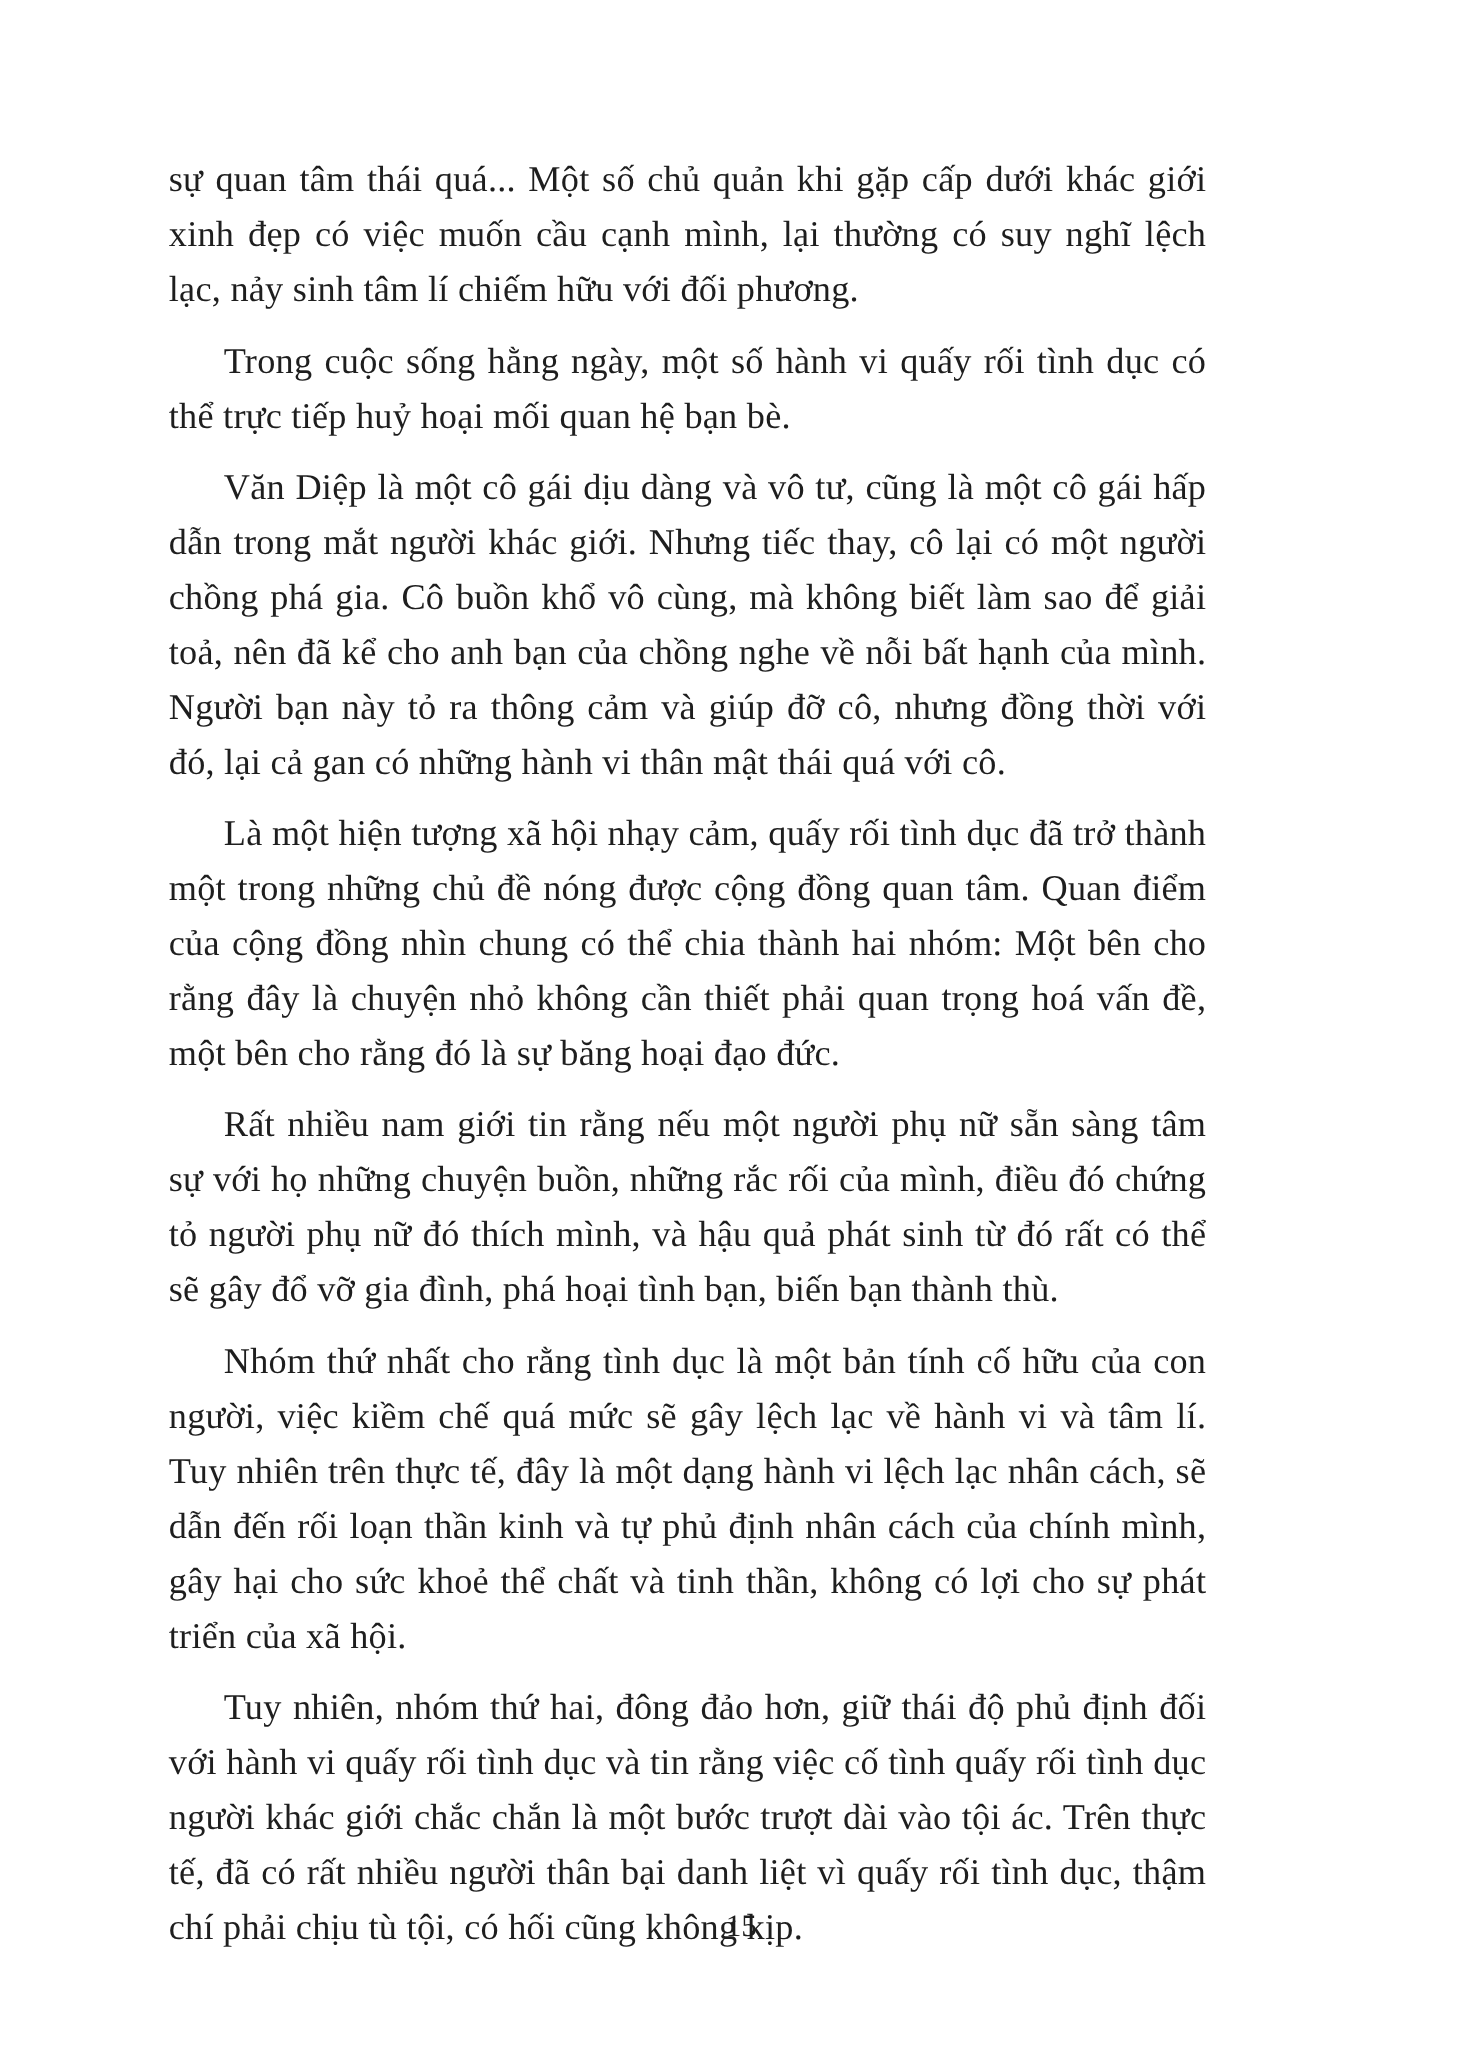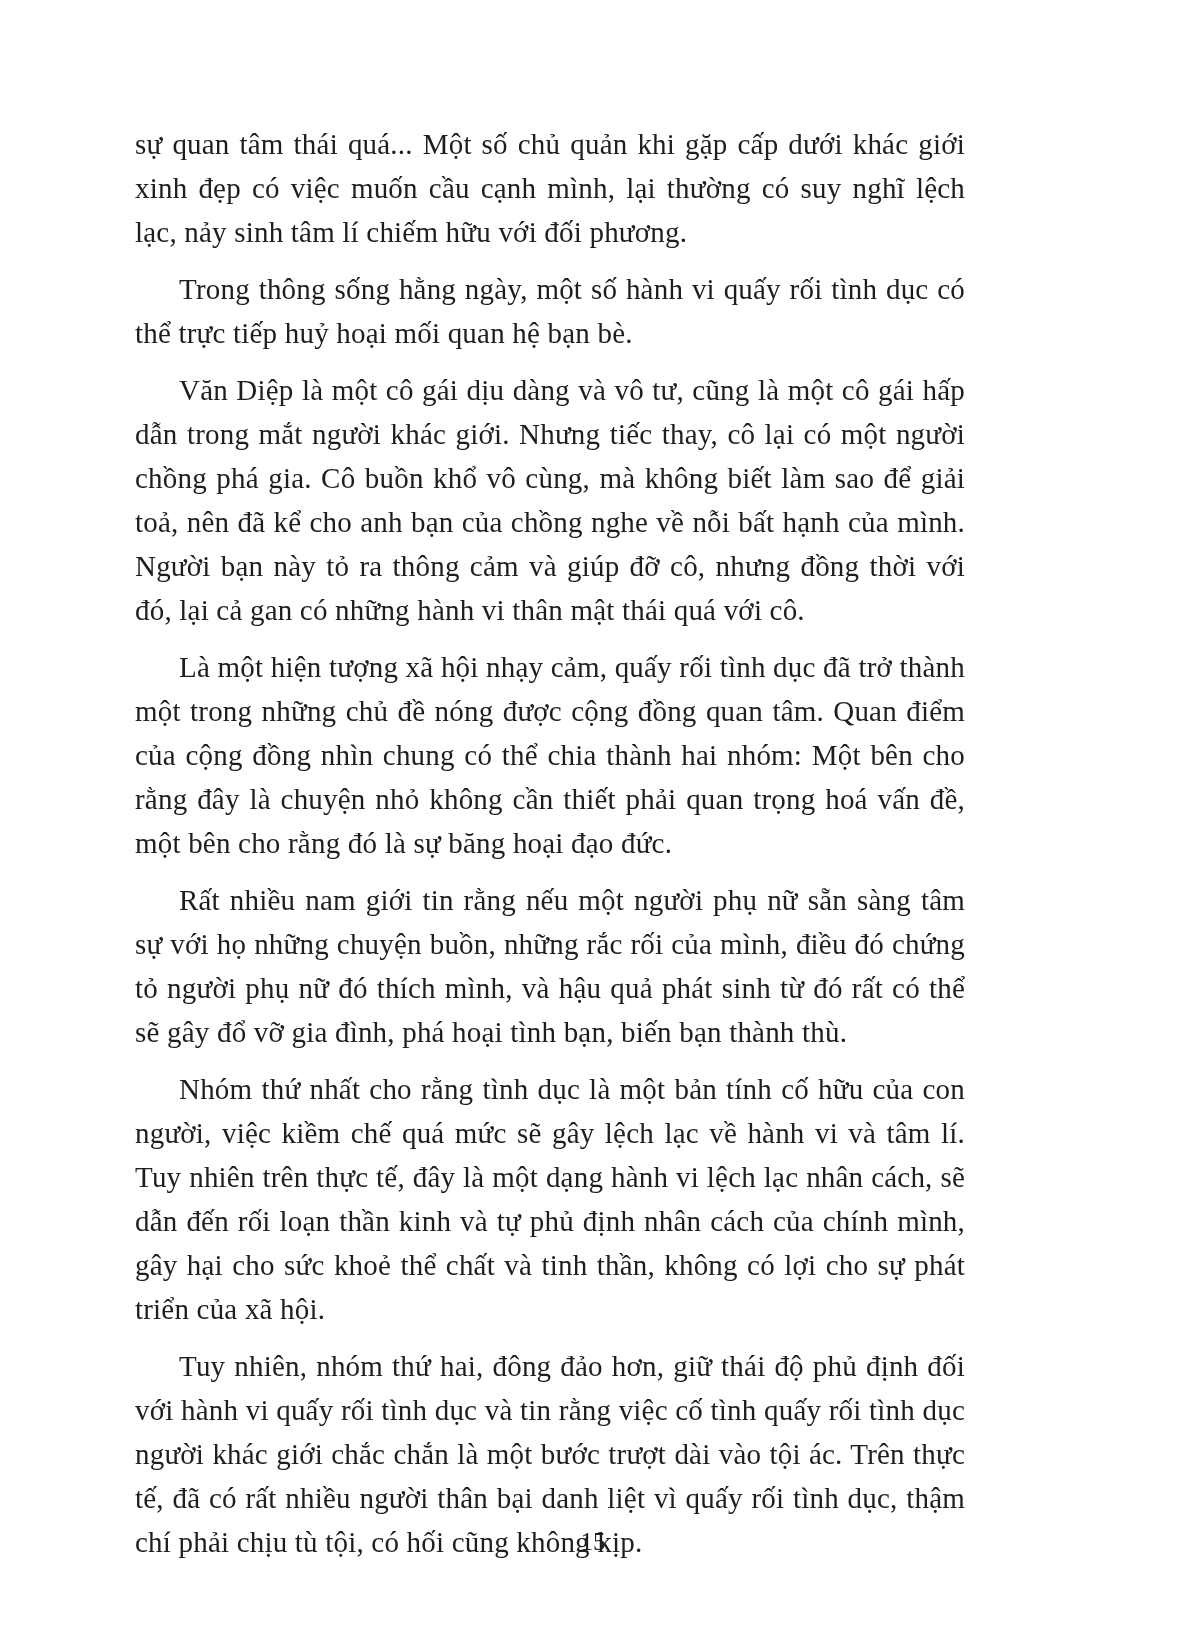--- a/index.html
+++ b/index.html
@@ -42,21 +42,21 @@
     font-size: 25px;
     color: #1e1e1e;
   }
 </style>
 </head>
 <body>
 
 <div class="page">
   <div class="text-block">
     <p class="para no-indent">sự quan tâm thái quá... Một số chủ quản khi gặp cấp dưới khác giới xinh đẹp có việc muốn cầu cạnh mình, lại thường có suy nghĩ lệch lạc, nảy sinh tâm lí chiếm hữu với đối phương.</p>
-    <p class="para">Trong thông sống hằng ngày, một số hành vi quấy rối tình dục có thể trực tiếp huỷ hoại mối quan hệ bạn bè.</p>
+    <p class="para">Trong cuộc sống hằng ngày, một số hành vi quấy rối tình dục có thể trực tiếp huỷ hoại mối quan hệ bạn bè.</p>
     <p class="para">Văn Diệp là một cô gái dịu dàng và vô tư, cũng là một cô gái hấp dẫn trong mắt người khác giới. Nhưng tiếc thay, cô lại có một người chồng phá gia. Cô buồn khổ vô cùng, mà không biết làm sao để giải toả, nên đã kể cho anh bạn của chồng nghe về nỗi bất hạnh của mình. Người bạn này tỏ ra thông cảm và giúp đỡ cô, nhưng đồng thời với đó, lại cả gan có những hành vi thân mật thái quá với cô.</p>
     <p class="para">Là một hiện tượng xã hội nhạy cảm, quấy rối tình dục đã trở thành một trong những chủ đề nóng được cộng đồng quan tâm. Quan điểm của cộng đồng nhìn chung có thể chia thành hai nhóm: Một bên cho rằng đây là chuyện nhỏ không cần thiết phải quan trọng hoá vấn đề, một bên cho rằng đó là sự băng hoại đạo đức.</p>
     <p class="para">Rất nhiều nam giới tin rằng nếu một người phụ nữ sẵn sàng tâm sự với họ những chuyện buồn, những rắc rối của mình, điều đó chứng tỏ người phụ nữ đó thích mình, và hậu quả phát sinh từ đó rất có thể sẽ gây đổ vỡ gia đình, phá hoại tình bạn, biến bạn thành thù.</p>
     <p class="para">Nhóm thứ nhất cho rằng tình dục là một bản tính cố hữu của con người, việc kiềm chế quá mức sẽ gây lệch lạc về hành vi và tâm lí. Tuy nhiên trên thực tế, đây là một dạng hành vi lệch lạc nhân cách, sẽ dẫn đến rối loạn thần kinh và tự phủ định nhân cách của chính mình, gây hại cho sức khoẻ thể chất và tinh thần, không có lợi cho sự phát triển của xã hội.</p>
     <p class="para">Tuy nhiên, nhóm thứ hai, đông đảo hơn, giữ thái độ phủ định đối với hành vi quấy rối tình dục và tin rằng việc cố tình quấy rối tình dục người khác giới chắc chắn là một bước trượt dài vào tội ác. Trên thực tế, đã có rất nhiều người thân bại danh liệt vì quấy rối tình dục, thậm chí phải chịu tù tội, có hối cũng không kịp.</p>
   </div>
   <div class="page-number">15</div>
 </div>
 
 </body></html>

